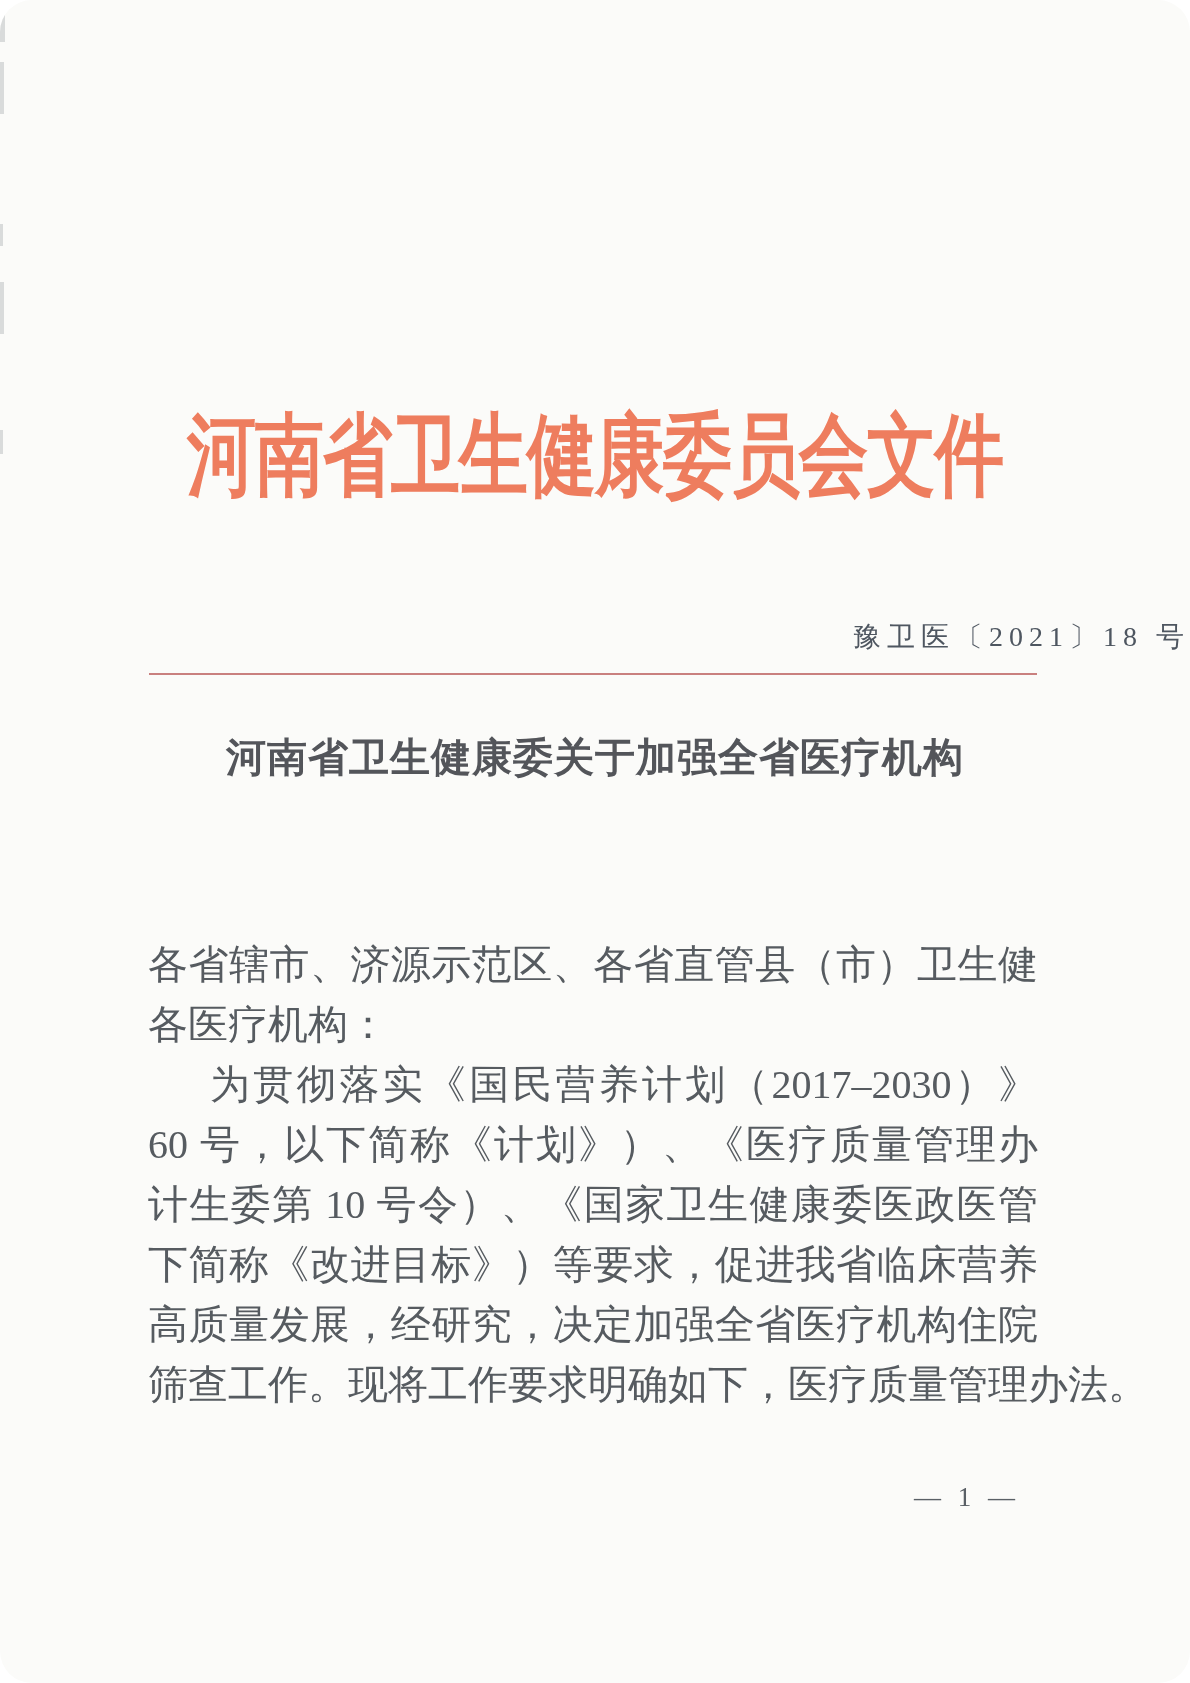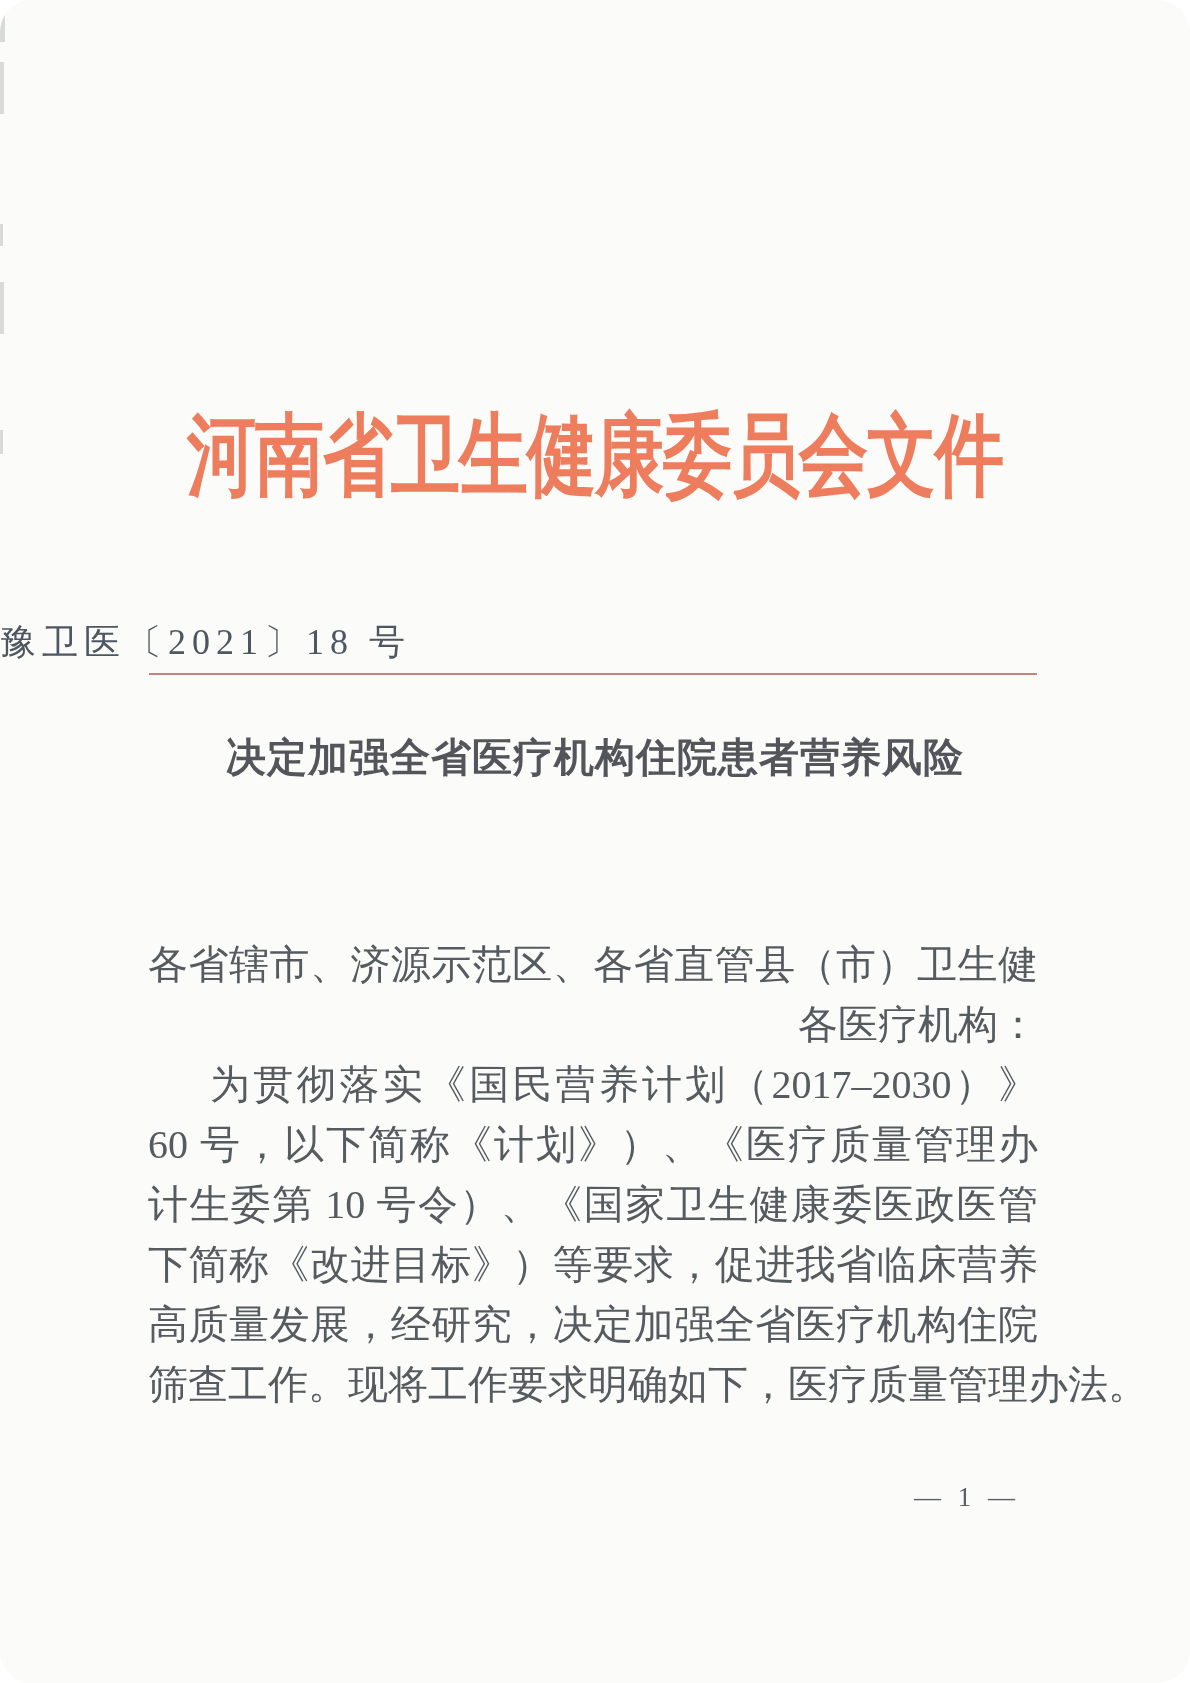--- a/index.html
+++ b/index.html
@@ -35,22 +35,22 @@
     font-weight:bold;
     letter-spacing:-1px;
     color:var(--header-red);
     transform:scaleY(1.3);
     transform-origin:center top;
     white-space:nowrap;
   }
   .doc-number{
     position:absolute;
     top:618px;left:0;width:100%;
-    text-align:left;
-    font-size:36px;
+    text-align:right;
+    font-size:28px;
     letter-spacing:6px;
     color:var(--docnum-text);
   }
   .red-divider{
     position:absolute;
     top:673px;left:149px;
     width:888px;height:2px;
     background:var(--divider-red);
   }
   .doc-title{
@@ -79,21 +79,21 @@
     margin:0;
     height:60px;line-height:60px;
     white-space:nowrap;
   }
   .b-line.justify{
     text-align:justify;
     text-align-last:justify;
     white-space:normal;
     overflow:hidden;
   }
-  .b-line.left{text-align:right;}
+  .b-line.left{text-align:left;}
   .b-line.indent{text-indent:62px;}
   .page-number{
     position:absolute;
     top:1482px;right:170px;
     font-size:27px;
     letter-spacing:5px;
     color:var(--pagenum-text);
     white-space:nowrap;
   }
 </style>
@@ -108,21 +108,21 @@
   <div class="artifact a4"></div>
   <div class="artifact a5"></div>
 
   <div class="red-header">河南省卫生健康委员会文件</div>
 
   <div class="doc-number">豫卫医〔2021〕18 号</div>
 
   <div class="red-divider"></div>
 
   <h1 class="doc-title">
-    <span class="t-line">决定加强全省医疗机构住院患者营养风险</span>
+    <span class="t-line">河南省卫生健康委关于加强全省医疗机构</span>
   </h1>
 
   <div class="body-block">
     <p class="b-line justify">各省辖市、济源示范区、各省直管县（市）卫生健康委，省直</p>
     <p class="b-line left">各医疗机构：</p>
     <p class="b-line justify indent">为贯彻落实《国民营养计划（2017–2030）》（国办发〔2017〕</p>
     <p class="b-line justify">60 号，以下简称《计划》）、《医疗质量管理办法》（原国家卫生</p>
     <p class="b-line justify">计生委第 10 号令）、《国家卫生健康委医政医管局关于印发 2021</p>
     <p class="b-line justify">下简称《改进目标》）等要求，促进我省临床营养专业高起点、</p>
     <p class="b-line justify">高质量发展，经研究，决定加强全省医疗机构住院患者营养风险</p>

